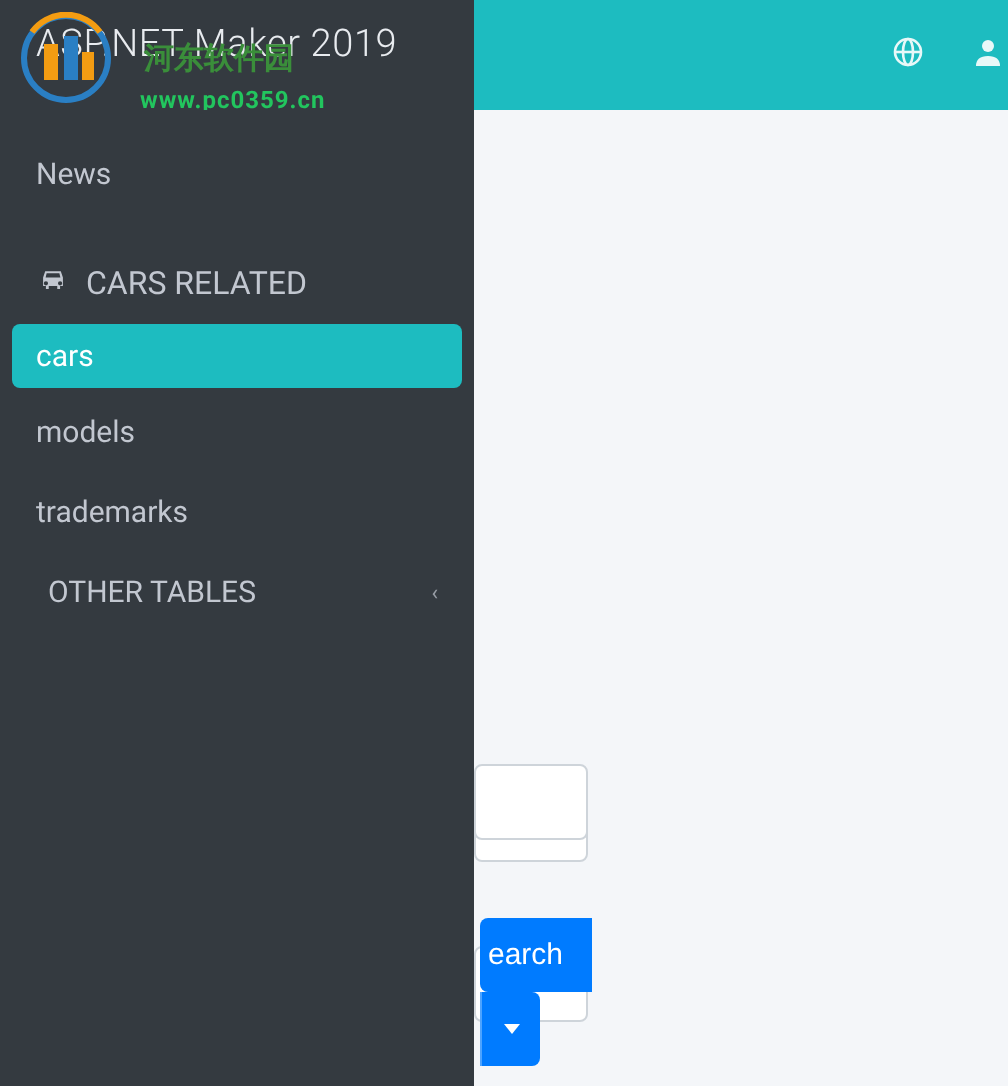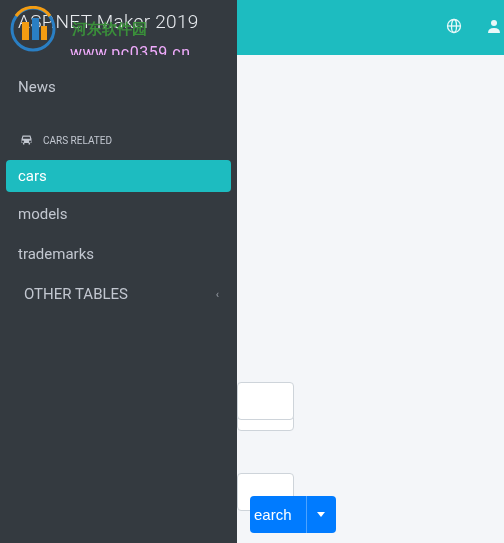--- a/index.html
+++ b/index.html
@@ -6,38 +6,38 @@
     body { font-family: -apple-system, BlinkMacSystemFont, "Segoe UI", Roboto, sans-serif; width: 504px; height: 543px; overflow: hidden; position: relative; background: #f4f6f9; }
     
     .topbar { height: 55px; background: #1dbcc0; position: absolute; top: 0; left: 0; right: 0; z-index: 1; }
     .topbar-right { position: absolute; right: 0; top: 0; height: 55px; display: flex; align-items: center; color: #fff; }
     .topbar-icon { padding: 0 12px; opacity: 0.9; }
     
     .sidebar { width: 237px; height: 543px; background: #343a40; position: absolute; top: 0; left: 0; z-index: 2; color: #c2c7d0; }
     .brand { padding: 10px 16px 8px 16px; color: #d0d4db; font-size: 18px; position: relative; height: 55px; display: flex; align-items: flex-start; flex-direction: column; overflow: hidden; }
     .brand-title { color: #e8ebef; font-weight: 300; font-size: 19px; letter-spacing: 0.3px; padding-left: 2px; }
     .watermark { color: #6fad3f; font-size: 13px; font-weight: bold; padding-left: 2px; margin-top: -2px; }
-    .watermark-line2 { position: absolute; left: 70px; top: 43px; color: #f0abfc; font-size: 16px; font-weight: normal; letter-spacing: 0.5px; }
+    .watermark-line2 { position: absolute; left: 70px; top: 43px; color: #22c55e; font-size: 12px; font-weight: bold; letter-spacing: 0.5px; }
     
     .nav { padding-top: 12px; }
     .nav-item { padding: 11px 18px; font-size: 15px; cursor: pointer; color: #c2c7d0; }
-    .nav-header { padding: 14px 18px 8px 18px; font-size: 10px; color: #c2c7d0; display: flex; align-items: center; gap: 8px; margin-top: 10px; }
+    .nav-header { padding: 14px 18px 8px 18px; font-size: 16px; color: #c2c7d0; display: flex; align-items: center; gap: 8px; margin-top: 10px; }
     .nav-item.active { background: #1dbcc0; color: #fff; margin: 2px 6px; border-radius: 4px; padding: 7px 12px; }
     .nav-item.expandable { display: flex; justify-content: space-between; align-items: center; padding-left: 24px; }
     .chevron { font-size: 11px; opacity: 0.7; }
     .car-icon svg { width: 17px; height: 17px; fill: #c2c7d0; }
     
     .main { position: absolute; left: 237px; top: 55px; right: 0; bottom: 0; padding: 40px 20px 20px 0; }
     .form-group { margin: 48px 0 0 0; }
     .form-input { width: 57px; height: 38px; border: 1px solid #ced4da; border-radius: 4px; background: #fff; padding: 6px 10px; font-size: 15px; }
     .form-group:nth-child(1) { margin-top: 152px; }
     .form-group:nth-child(2) { margin-top: 52px; }
     .form-group:nth-child(3) { margin-top: 52px; }
     
-    .search-btn-wrap { position: absolute; bottom: 10px; left: 250px; display: flex; }
+    .search-btn-wrap { position: absolute; bottom: 10px; left: 240px; display: flex; flex-direction: column; }
     .search-btn { background: #007bff; color: #fff; border: none; height: 37px; padding: 0 14px 0 4px; font-size: 15px; border-radius: 4px 0 0 4px; cursor: pointer; }
     .search-btn-drop { background: #007bff; color: #fff; border: none; border-left: 1px solid rgba(255,255,255,0.3); height: 37px; width: 30px; border-radius: 0 4px 4px 0; cursor: pointer; display: flex; align-items: center; justify-content: center; }
     .caret { width: 0; height: 0; border-left: 4px solid transparent; border-right: 4px solid transparent; border-top: 5px solid #fff; }
     
     .wm-overlay { position: absolute; left: 10px; top: 6px; z-index: 3; pointer-events: none; }
     .wm-logo { width: 46px; height: 46px; }
   </style>
 </head>
 <body>
 

